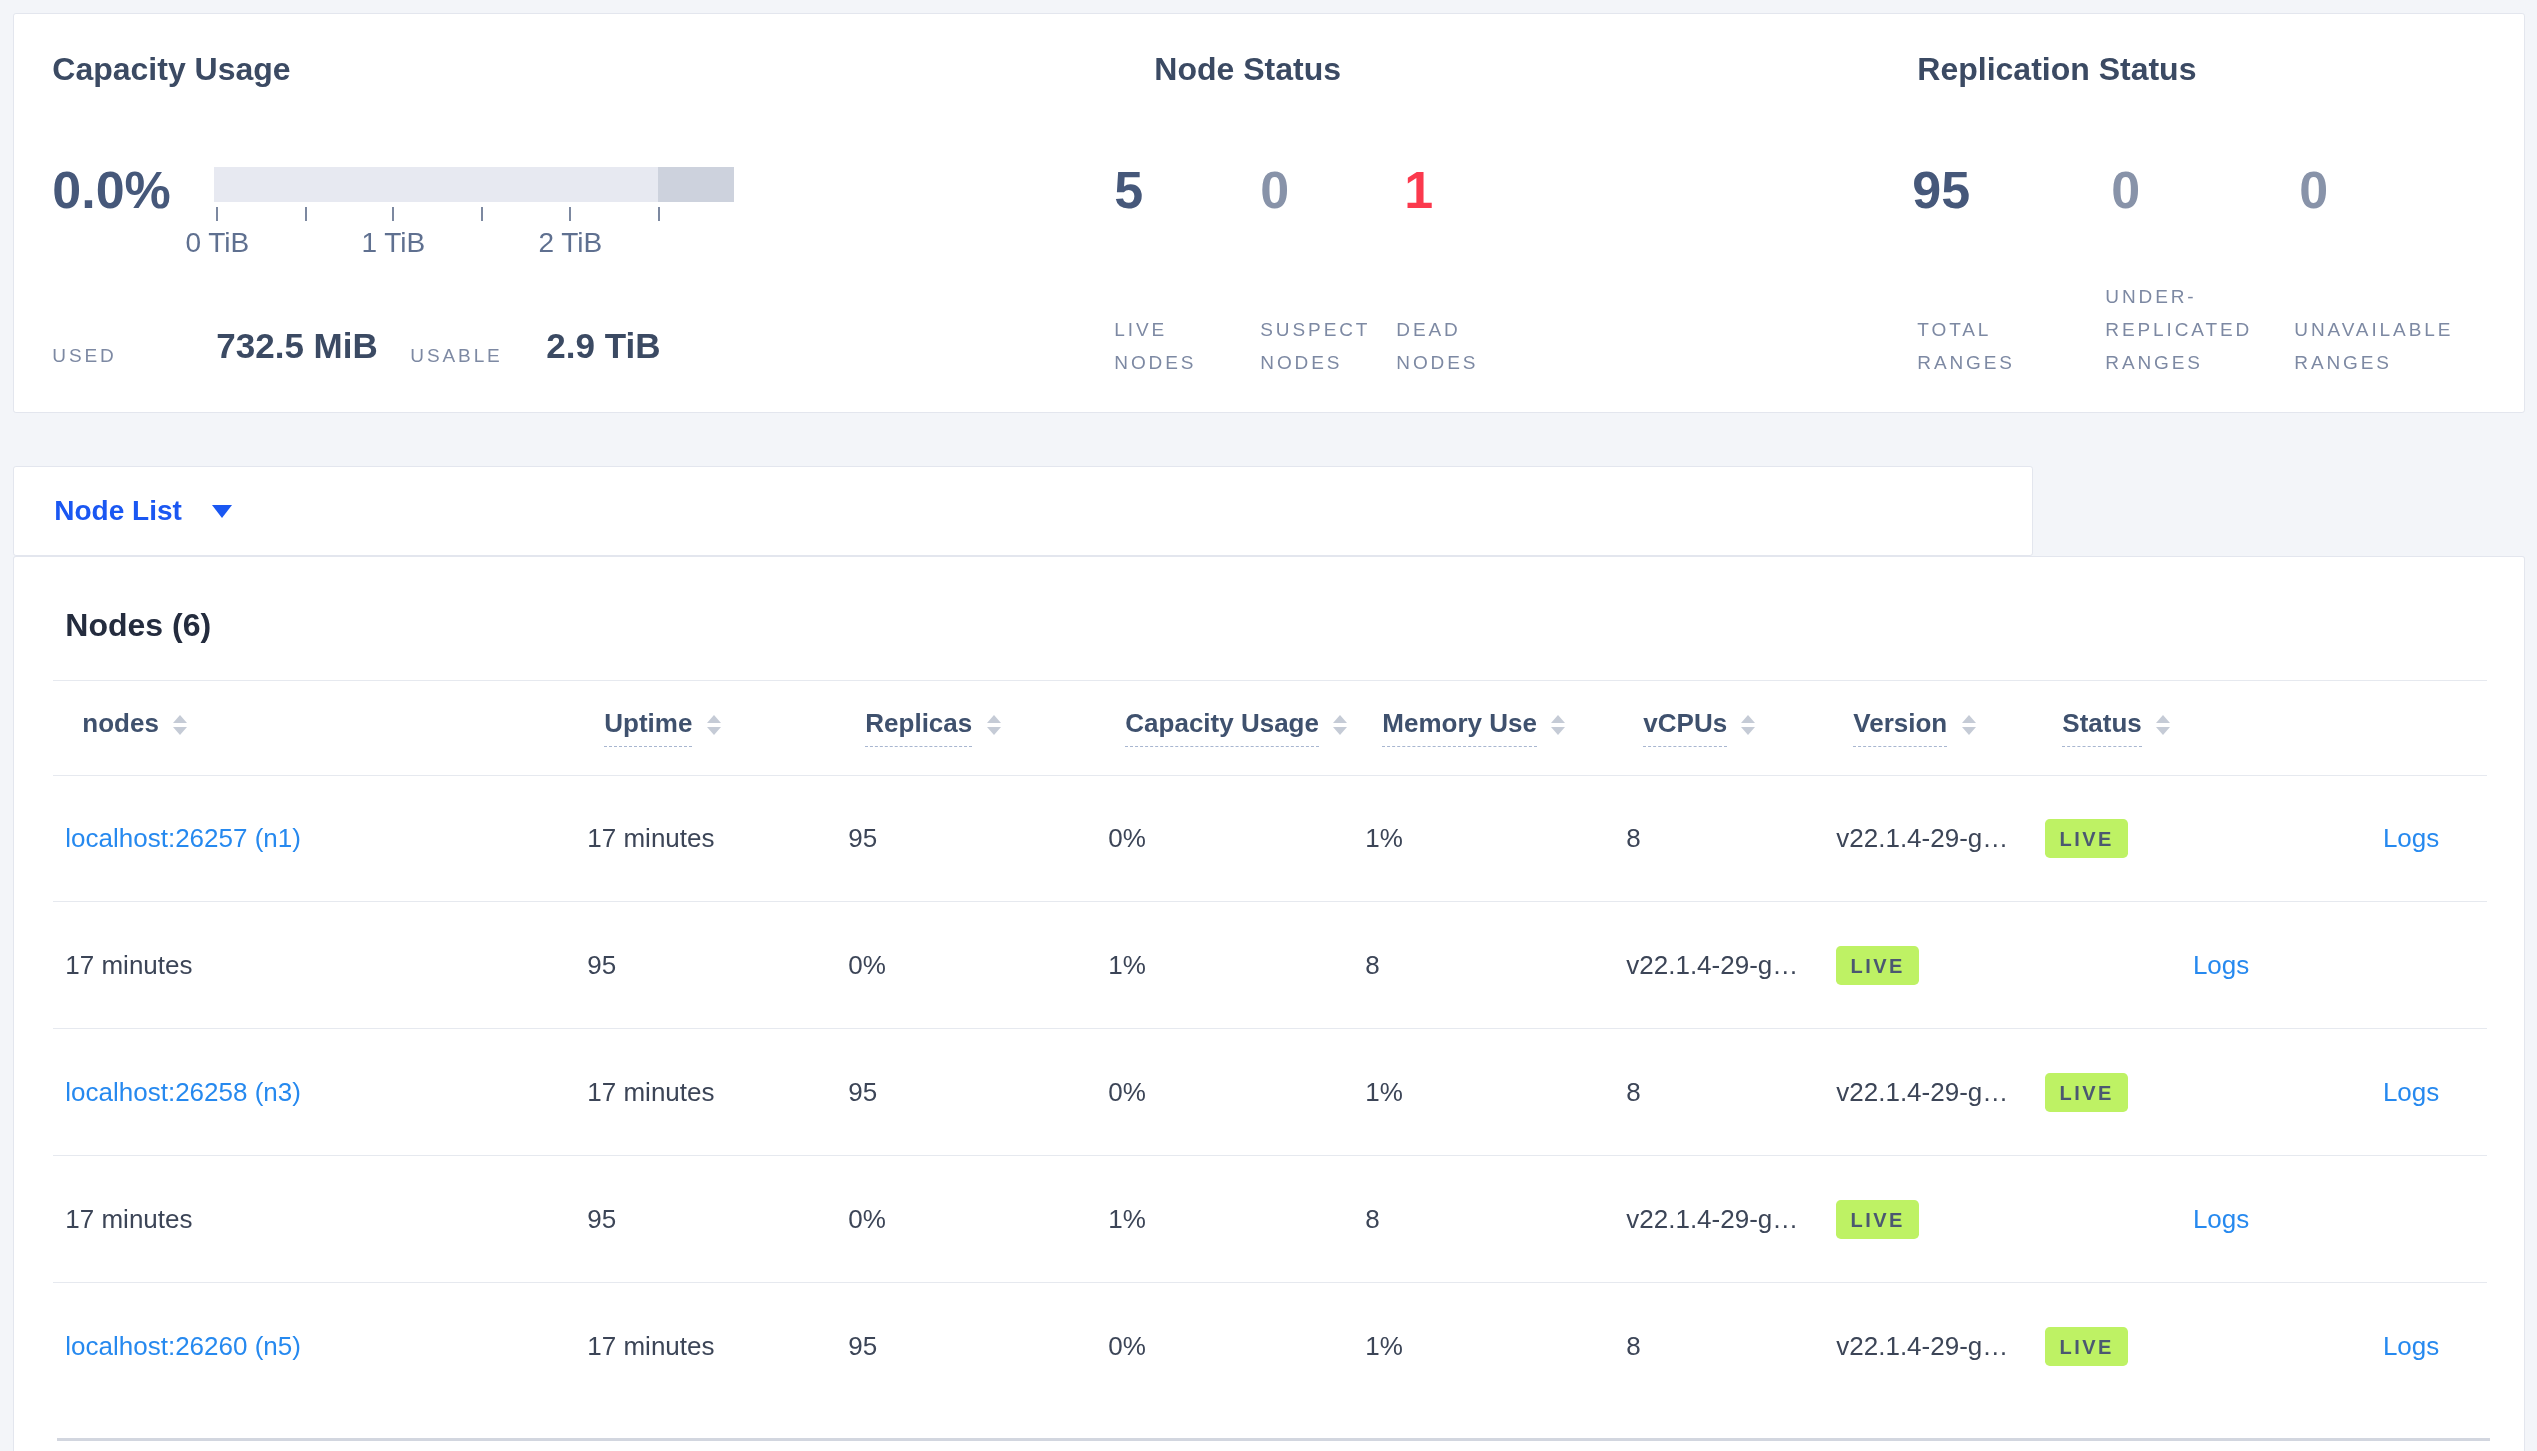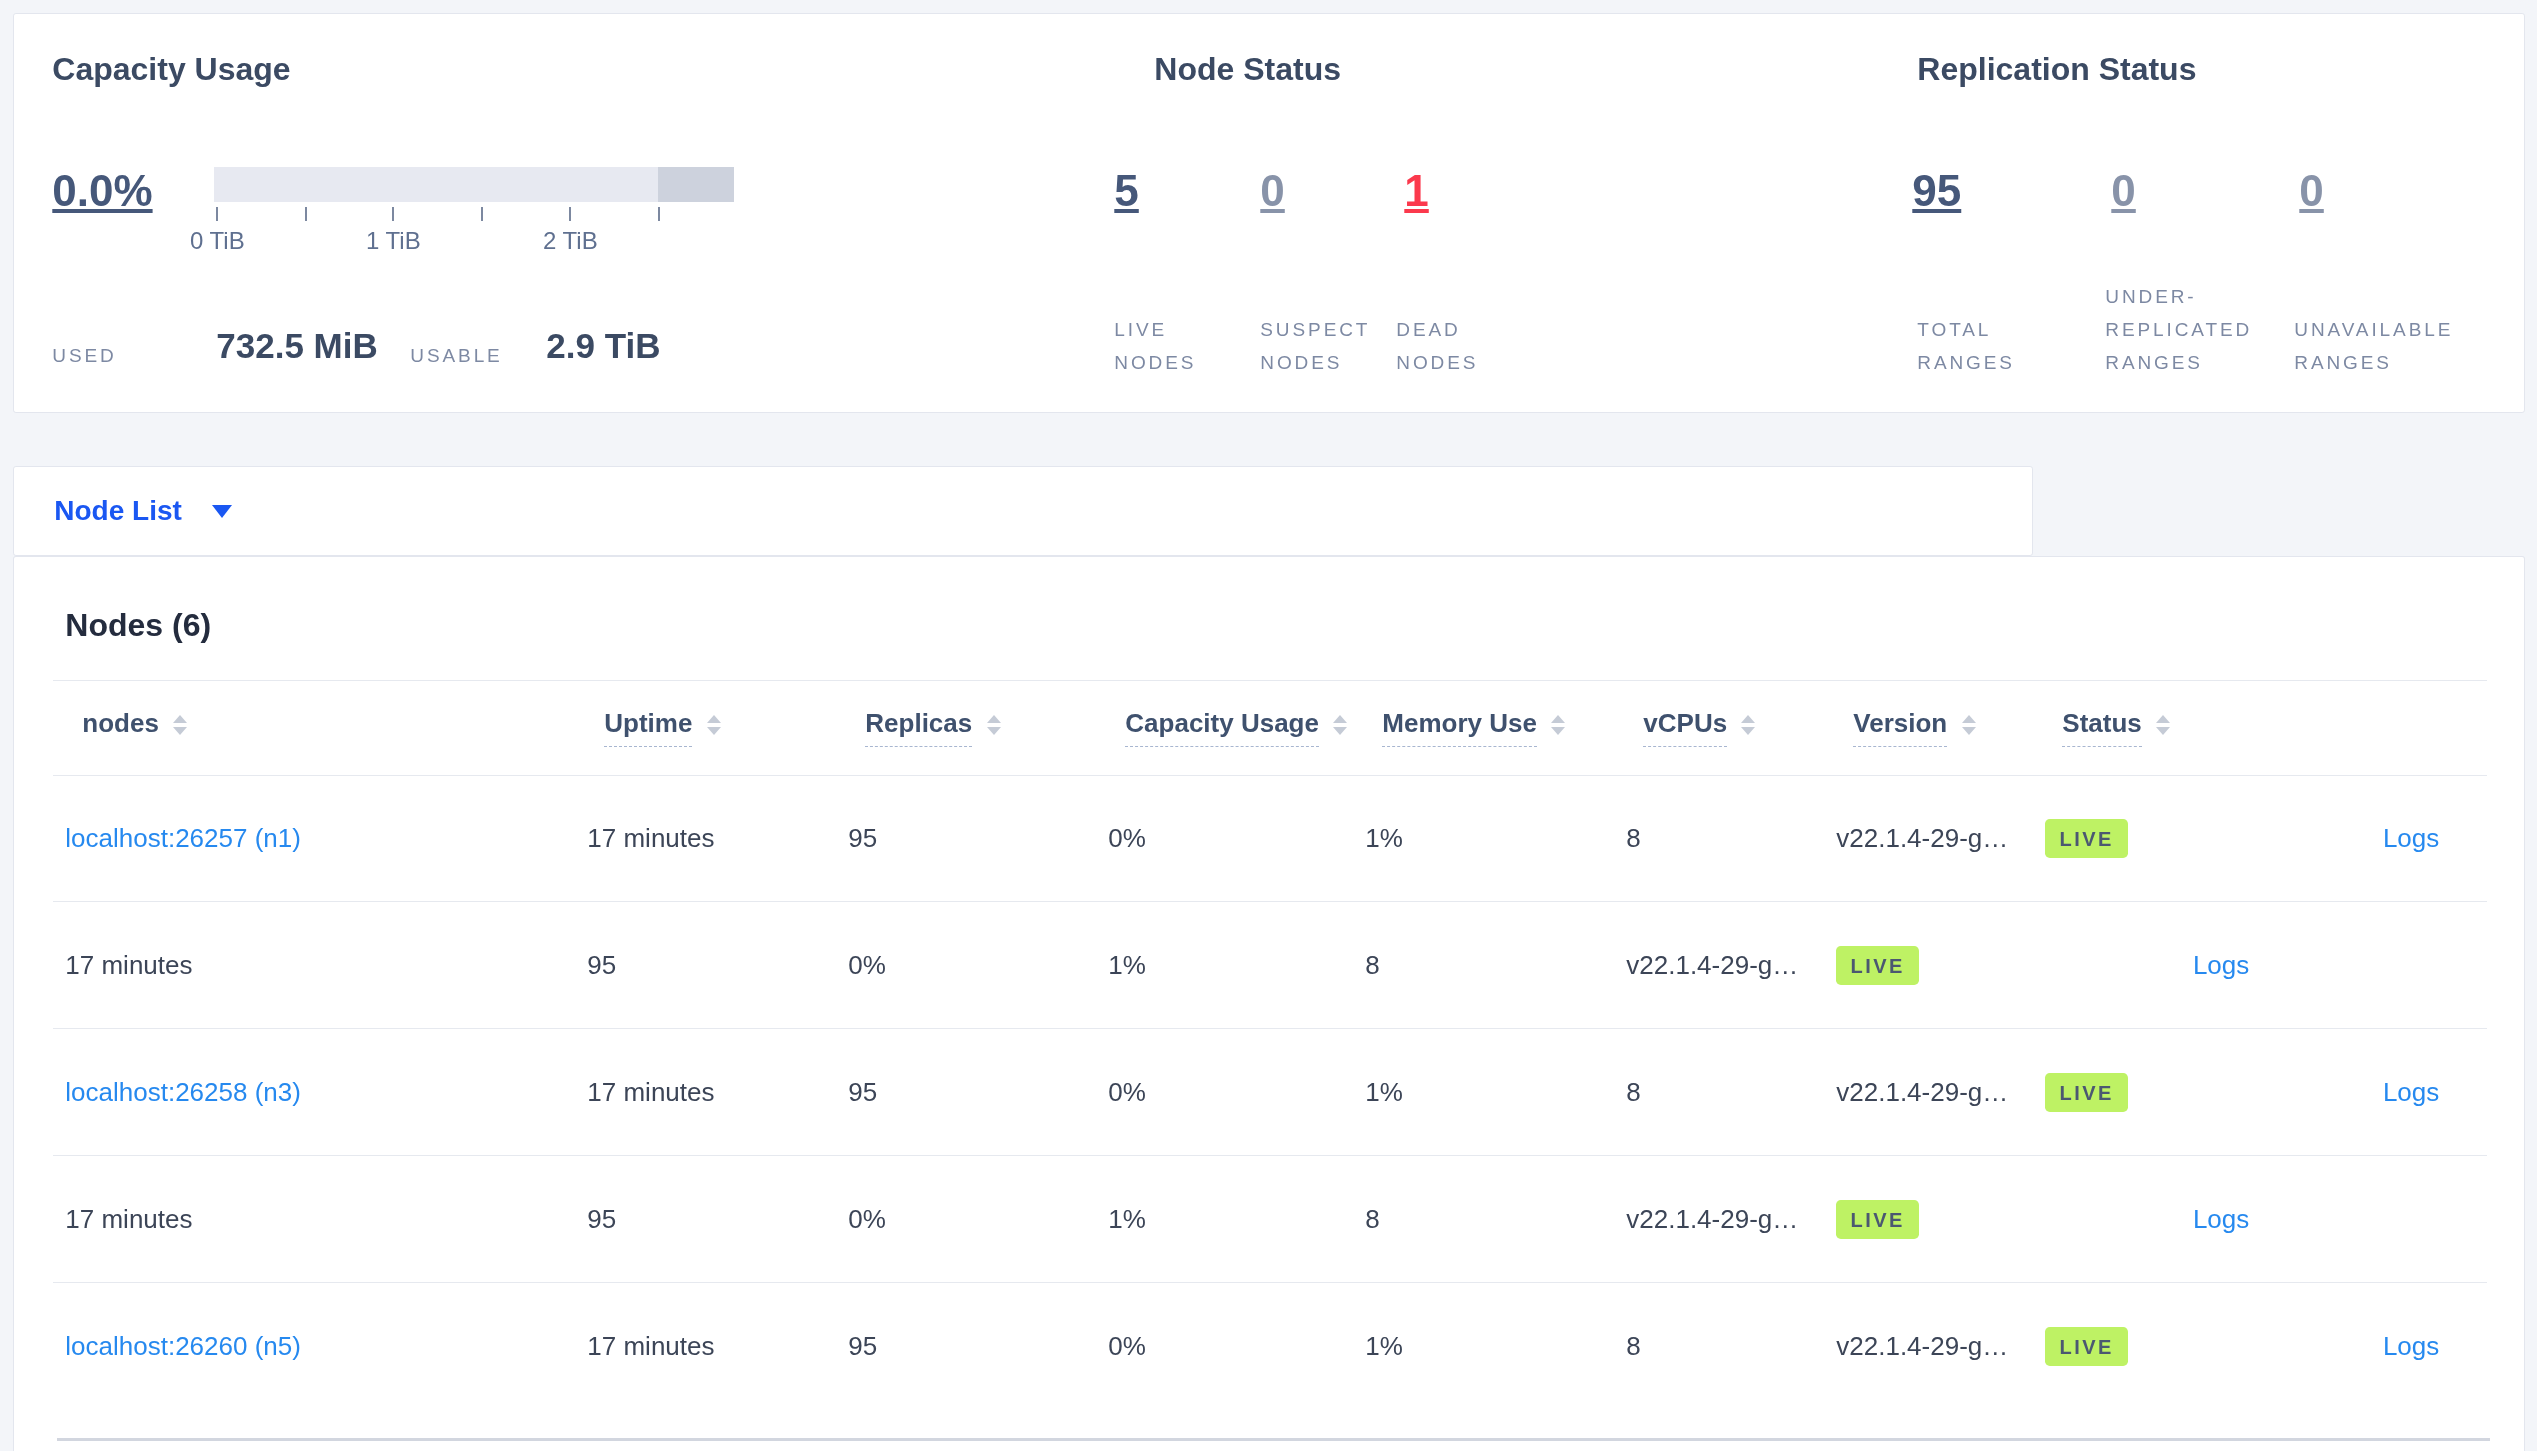--- a/index.html
+++ b/index.html
@@ -8,33 +8,33 @@
     position:relative; width:2538px; height:1452px; overflow:hidden;
     background:#f3f5f9;
     font-family:"Liberation Sans", sans-serif;
     -webkit-font-smoothing:antialiased;
   }
   .card { position:absolute; background:#ffffff; border:1px solid #e3e6ee; border-radius:2.9px; }
 
   
   #summary-card { left:13.3px; top:13.3px; width:2512px; height:400px; }
   .panel-title { position:absolute; font-size:32px; font-weight:600; color:#3b4a63; line-height:1.1; }
-  .big-num { position:absolute; font-size:44px; font-weight:600; line-height:63px;text-decoration:underline; }
+  .big-num { position:absolute; font-size:52px; font-weight:600; line-height:63px; }
   .num-dark { color:#46587a; }
   .num-muted { color:#8893a9; }
   .num-red { color:#fb394d; }
   .caps-label {
     position:absolute; font-size:19px; letter-spacing:2.9px; color:#7d89a3;
     line-height:33px; font-weight:400;
   }
   
   #cap-bar { position:absolute; left:200px; top:153px; width:520px; height:35px; background:#e7e9f1; }
   #cap-bar-dark { position:absolute; right:0; top:0; bottom:0; width:76px; background:#cdd2dd; }
   .tick { position:absolute; top:193px; width:1.9px; height:13.3px; background:#7c88a0; }
-  .tick-label { position:absolute; top:213px; transform:translateX(-50%); font-size:24px; color:#5f7090; white-space:nowrap; }
+  .tick-label { position:absolute; top:213px; transform:translateX(-50%); font-size:28px; color:#5f7090; white-space:nowrap; }
   .stat-caps { position:absolute; top:331px; font-size:19px; letter-spacing:2.9px; color:#7d89a3; }
   .stat-val { position:absolute; top:312px; font-size:35px; font-weight:600; color:#3b4a63; white-space:nowrap; }
 
   
   #nodelist-bar { left:13.3px; top:466px; width:2020px; height:90px; display:flex; align-items:center; padding-left:40px; }
   #nodelist-label { font-size:28px; font-weight:600; color:#1a57f2; }
   #nodelist-caret {
     width:0; height:0; margin-left:30.5px;
     border-left:10.5px solid transparent; border-right:10.5px solid transparent;
     border-top:13.3px solid #1a57f2;

